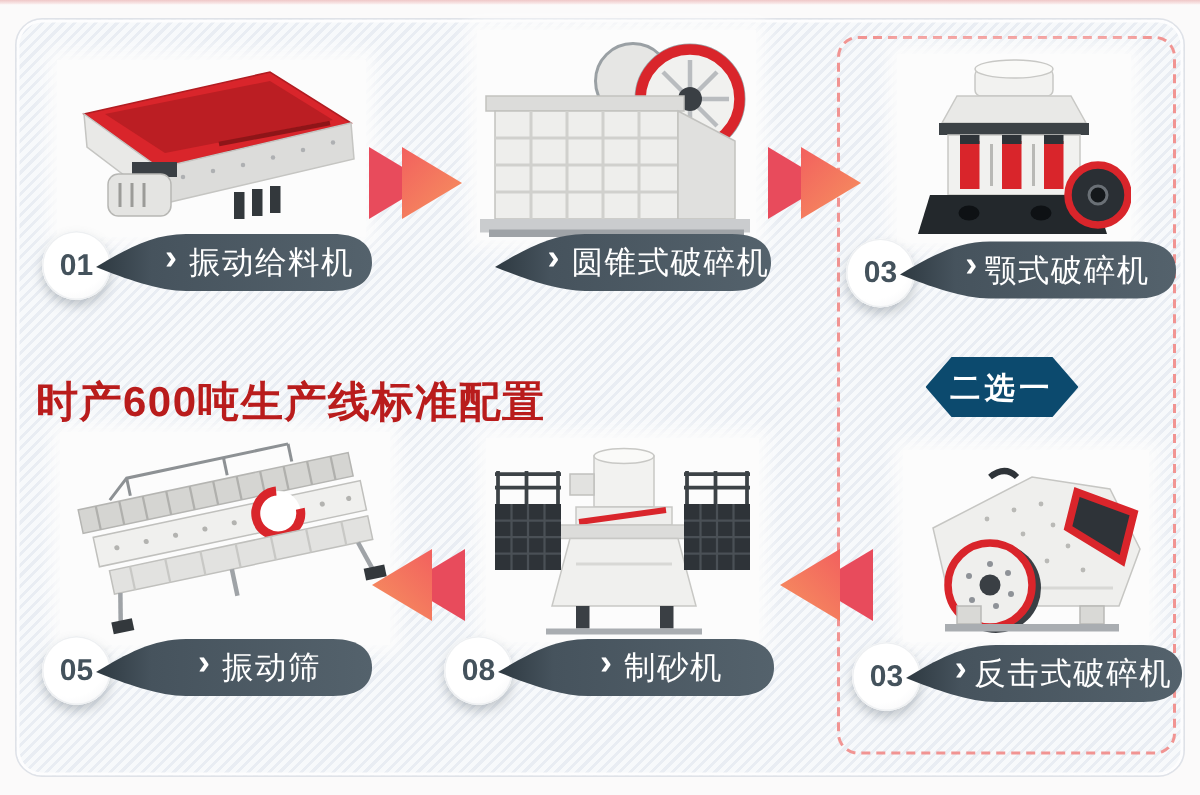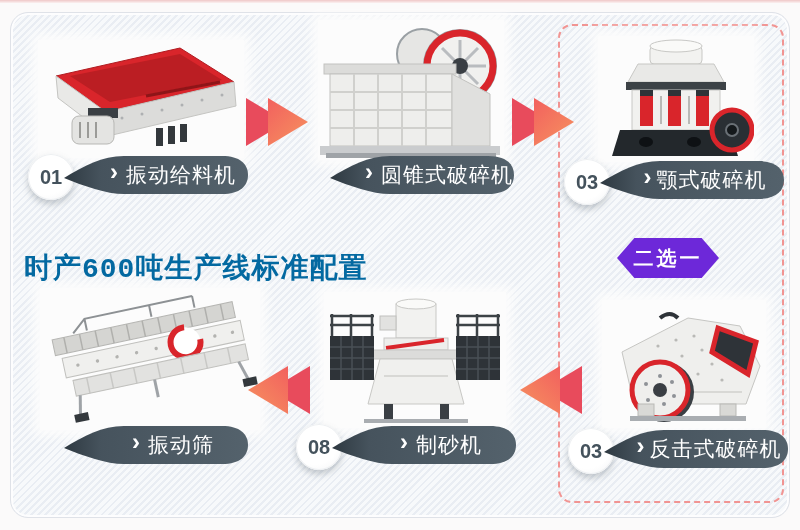--- a/index.html
+++ b/index.html
@@ -15,26 +15,26 @@
     background-image:repeating-linear-gradient(135deg,#f7f9fb 0px,#f7f9fb 3px,#e9edf3 3px,#e9edf3 5px);
     box-shadow:inset 0 0 0 2px #fdfdfe;
   }
 
   
   .choice-box { position:absolute; left:558px; top:24px; width:226px; height:479px;
     border:2px dashed #f19492; border-radius:14px; z-index:1; }
 
   
   .badge { position:absolute; left:617px; top:238px; width:102px; height:40px; z-index:4;
-    background:#6d28d9; color:#fff; font-size:20px; font-weight:bold; letter-spacing:3px;
+    background:#0c4a6e; color:#fff; font-size:20px; font-weight:bold; letter-spacing:3px;
     display:flex; align-items:center; justify-content:center;
     clip-path:polygon(17% 0,83% 0,100% 50%,83% 100%,17% 100%,0 50%); }
 
   .page-title { position:absolute; left:24px; top:249px; z-index:4;
-    font-size:28px; font-weight:900; color:#0369a1; letter-spacing:1px;font-family:Liberation Mono, monospace; }
+    font-size:28px; font-weight:900; color:#b91c1c; letter-spacing:1px; }
 
   
   .machine { position:absolute; z-index:2; background:#fcfcfc; box-shadow:0 0 10px 6px #fcfcfc; }
   .machine svg { display:block; width:100%; height:100%; }
 
   
   .station-label { position:absolute; z-index:5; width:232px; height:52px; }
   .num-circle { position:absolute; left:2px; top:4px; width:46px; height:46px; border-radius:50%;
     background:radial-gradient(circle at 40% 35%,#ffffff 60%,#f1f2f4);
     box-shadow:0 4px 7px rgba(95,105,115,.35), inset 0 0 0 1px #eef0f2;
@@ -385,20 +385,21 @@
       <path d="M2,26 C22,14 40,4 62,4 L160,4 C178,4 186,12 186,23 C186,34 178,42 160,42 L62,42 C44,42 22,34 2,26 Z" fill="url(#pillGrad)"></path>
     </svg>
     <div class="pill-text">
       <span class="chev">›</span>
       <span>制砂机</span>
     </div>
   </div>
 </div>
 
 <div class="station-label" style="left:26px; top:420px;">
+  <div class="num-circle">05</div>
   <div class="pill">
     <svg class="pill-bg" viewBox="0 0 188 46" preserveAspectRatio="none">
       <path d="M2,26 C22,14 40,4 62,4 L160,4 C178,4 186,12 186,23 C186,34 178,42 160,42 L62,42 C44,42 22,34 2,26 Z" fill="url(#pillGrad)"></path>
     </svg>
     <div class="pill-text">
       <span class="chev">›</span>
       <span>振动筛</span>
     </div>
   </div>
 </div>

